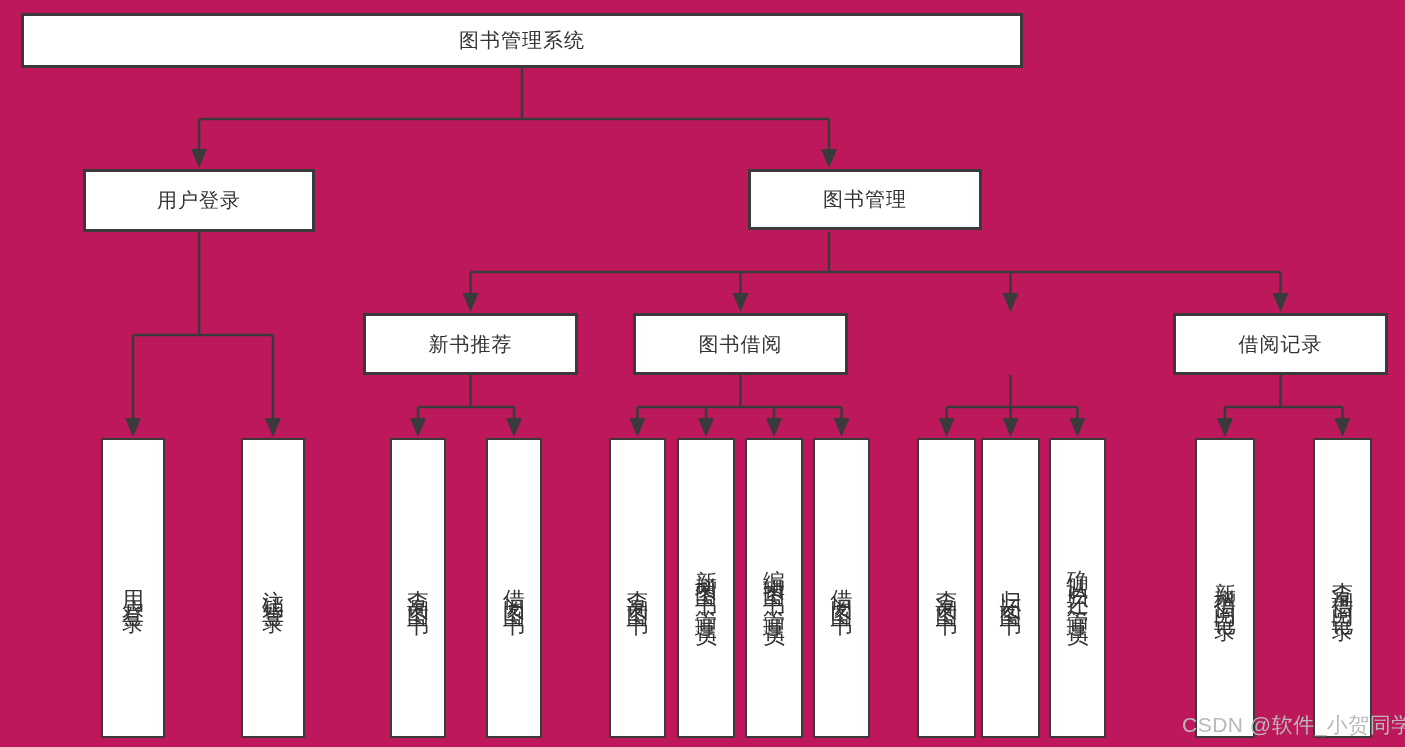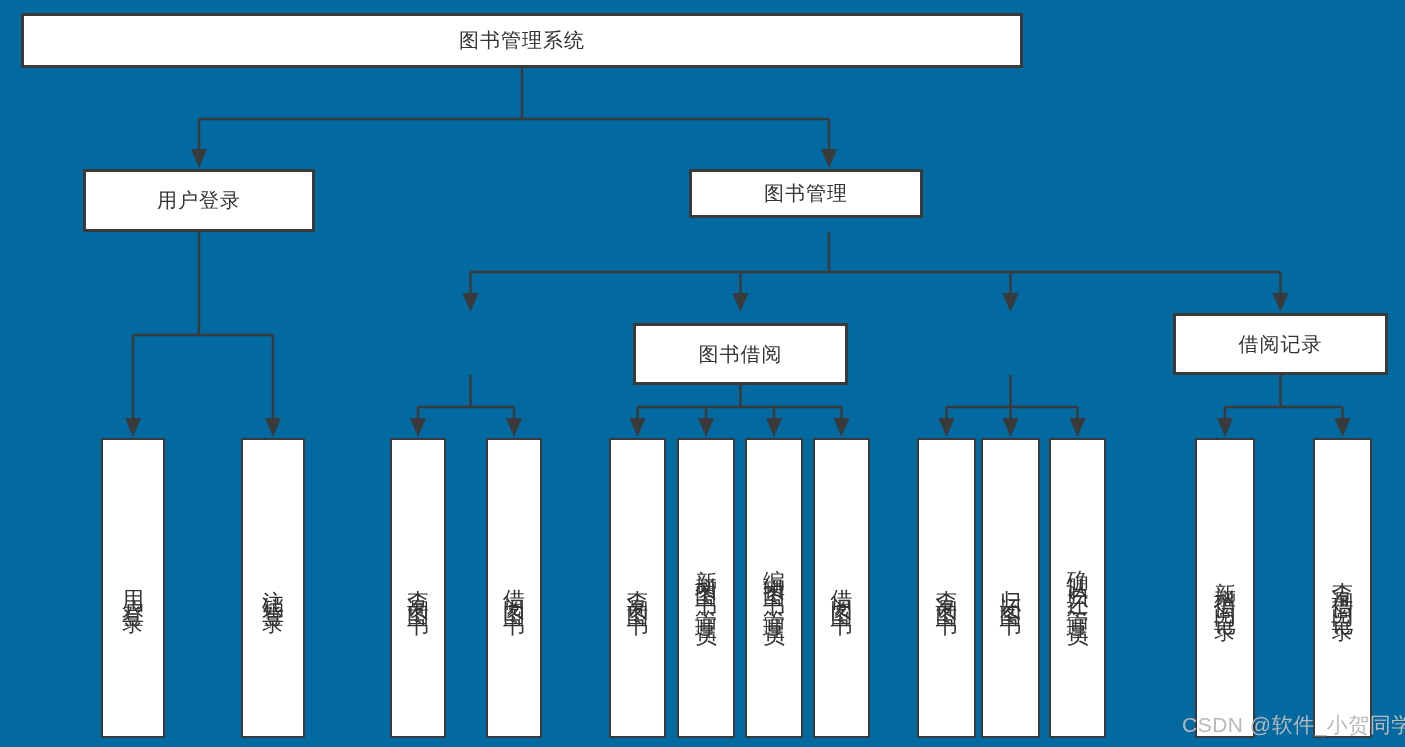--- a/index.html
+++ b/index.html
@@ -1,20 +1,20 @@
 <!DOCTYPE html>
 <html><head>
 <meta charset="utf-8">
 <style>
   html, body { margin: 0; padding: 0; background: #ffffff; }
   #canvas {
     position: relative;
     width: 1405px;
     height: 747px;
-    background: #0369a1;
+    background: #be185d;
     font-family: "Liberation Sans", sans-serif;
     overflow: hidden;
     text-decoration: underline;
   }
   #connectors {
     position: absolute;
     left: 0; top: 0;
     width: 1405px; height: 747px;
     z-index: 1;
   }
@@ -135,25 +135,28 @@
     </g>
   </svg>
 
   <div class="box h" style="left:21px;top:13px;width:1002px;height:55px">
     <span class="lbl">图书管理系统</span>
   </div>
 
   <div class="box h" style="left:83px;top:169px;width:232px;height:63px">
     <span class="lbl">用户登录</span>
   </div>
-  <div class="box h" style="left:689px;top:169px;width:234px;height:49px">
+  <div class="box h" style="left:748px;top:169px;width:234px;height:61px">
     <span class="lbl">图书管理</span>
   </div>
 
-  <div class="box h" style="left:633px;top:323px;width:215px;height:62px">
+  <div class="box h" style="left:363px;top:313px;width:215px;height:62px">
+    <span class="lbl">新书推荐</span>
+  </div>
+  <div class="box h" style="left:633px;top:313px;width:215px;height:62px">
     <span class="lbl">图书借阅</span>
   </div>
   <div class="box h" style="left:1173px;top:313px;width:215px;height:62px">
     <span class="lbl">借阅记录</span>
   </div>
 
   <div class="box v" style="left:101px;top:438px;width:64px;height:300px">
     <span class="lbl">用户登录</span>
   </div>
   <div class="box v" style="left:241px;top:438px;width:64px;height:300px">

